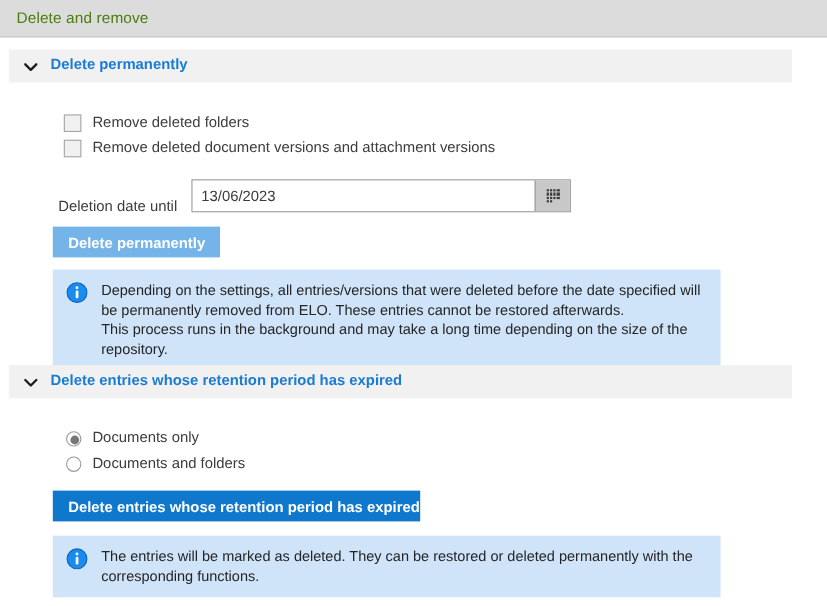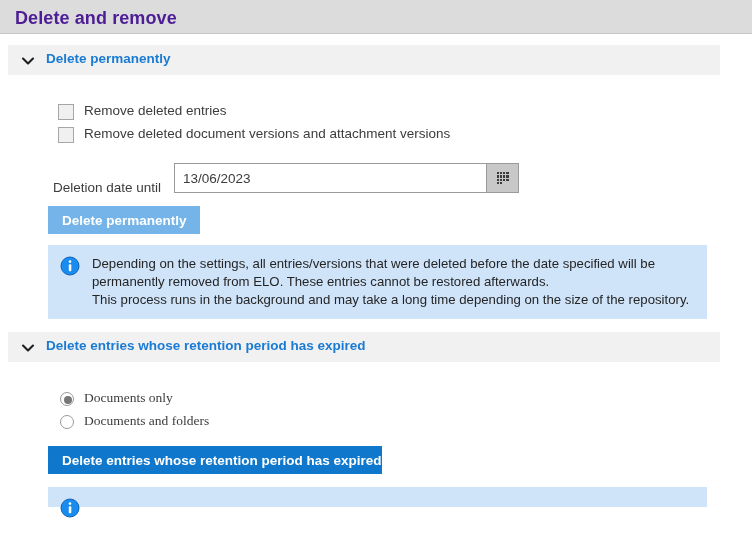--- a/index.html
+++ b/index.html
@@ -15,23 +15,23 @@
   #titlebar {
     position: absolute;
     left: 0; top: 0;
     width: 752px; height: 34px;
     background: #dcdcdc;
     border-bottom: 1px solid #c8c8c8;
   }
   #titlebar .title-text {
     position: absolute;
     left: 15px; top: 8px;
-    font-size: 18px;
-    font-weight: bold;
-    color: #4c1d95;
+    font-size: 14px;
+    font-weight: normal;
+    color: #4d7c0f;
     letter-spacing: 0.1px;
   }
 
   
   .section-header {
     position: absolute;
     left: 8px;
     width: 712px;
     height: 30px;
     background: #f1f1f1;
@@ -134,21 +134,21 @@
     white-space: nowrap;
     padding: 0 14px;
   }
   .btn.light { background: #74b4e8; }
   .btn.strong { background: #0f78cc; }
 
   
   .info-box {
     position: absolute;
     left: 48px;
-    width: 659px;
+    width: 607px;
     background: #cfe3f9;
     padding: 10px 6px 10px 44px;
   }
   .info-icon {
     position: absolute;
     left: 12px; top: 11px;
     width: 20px; height: 20px;
   }
   .info-icon svg { display: block; }
   .info-line {
@@ -179,42 +179,41 @@
     width: 8px; height: 8px;
     border-radius: 50%;
     background: #777777;
   }
   .radio-row .radio-label {
     position: absolute;
     left: 24px; top: 0px;
     font-size: 13.5px;
     color: #3c3c3c;
     white-space: nowrap;
-    font-family: Liberation Serif, serif;
   }
 </style>
 </head>
 <body>
 
 <div id="titlebar">
   <div class="title-text">Delete and remove</div>
 </div>
 
 <div class="section-header" style="top:45px;">
   <span class="chevron">
     <svg width="16" height="16" viewBox="0 0 16 16">
       <path d="M3 5.5 L8 10.5 L13 5.5" stroke="#1d1d1d" stroke-width="2.1" fill="none" stroke-linecap="round" stroke-linejoin="round"></path>
     </svg>
   </span>
   <span class="header-label">Delete permanently</span>
 </div>
 
 <div class="cb-row" style="left:58px; top:103px;">
   <span class="checkbox"></span>
-  <span class="cb-label">Remove deleted entries</span>
+  <span class="cb-label">Remove deleted folders</span>
 </div>
 
 <div class="cb-row" style="left:58px; top:126px;">
   <span class="checkbox"></span>
   <span class="cb-label">Remove deleted document versions and attachment versions</span>
 </div>
 
 <div class="field-label" style="left:53px; top:180px;">Deletion date until</div>
 
 <div class="date-input-wrap">
@@ -277,13 +276,14 @@
 <button class="btn strong" style="left:48px; top:446px; width:334px; height:28px;">Delete entries whose retention period has expired</button>
 
 <div class="info-box" style="top:487px;">
   <span class="info-icon">
     <svg width="20" height="20" viewBox="0 0 20 20">
       <circle cx="10" cy="10" r="9" fill="#1a8cf0" stroke="#0d63b5" stroke-width="1"></circle>
       <circle cx="10" cy="5.6" r="1.3" fill="#ffffff"></circle>
       <rect x="8.8" y="8.2" width="2.5" height="7" rx="1" fill="#ffffff"></rect>
     </svg>
   </span>
+  <div class="info-line">The entries will be marked as deleted. They can be restored or deleted permanently with the corresponding functions.</div>
 </div>
 
 </body></html>

